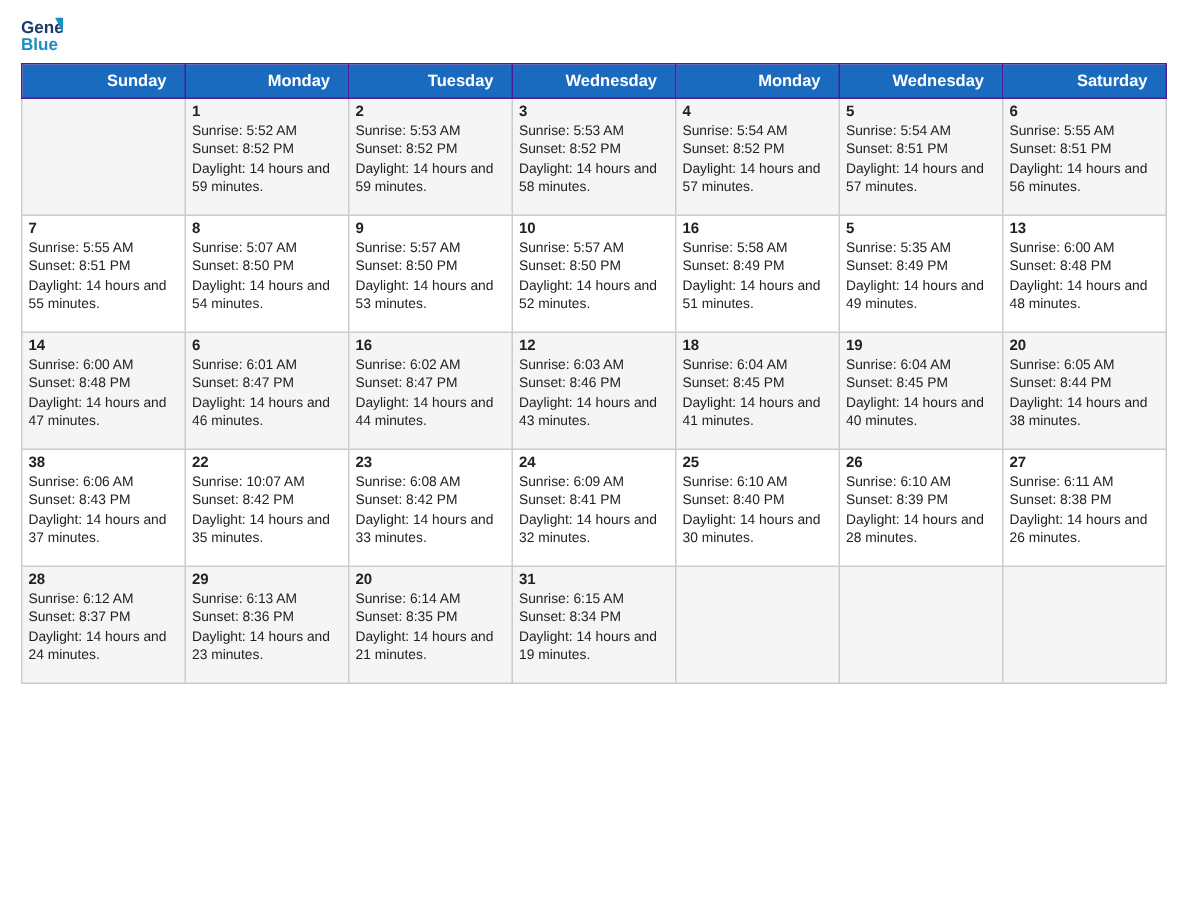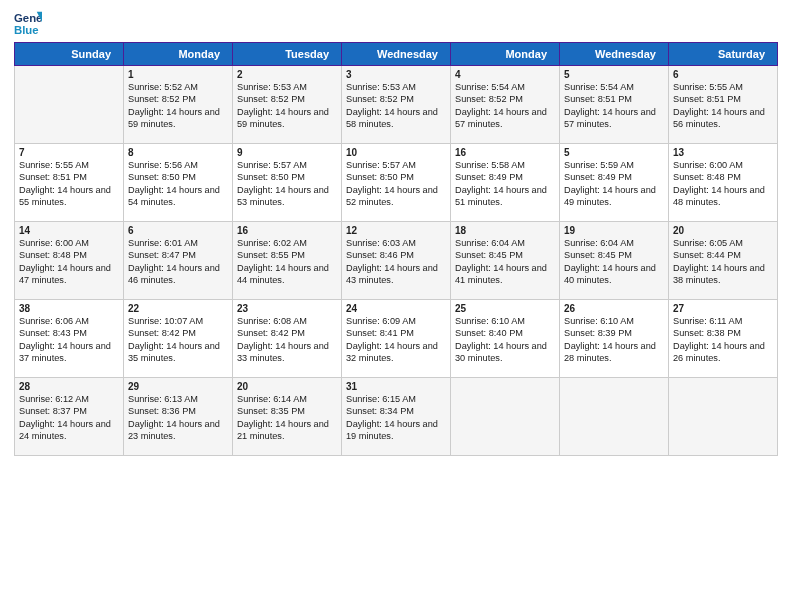--- a/index.html
+++ b/index.html
@@ -159,21 +159,21 @@
         <tr>
           <td>
             <span class="day-num">7</span>
             <div class="cell-content">Sunrise: 5:55 AM
 Sunset: 8:51 PM
 Daylight: 14 hours
 and 55 minutes.</div>
           </td>
           <td>
             <span class="day-num">8</span>
-            <div class="cell-content">Sunrise: 5:56 AM
+            <div class="cell-content">Sunrise: 5:07 AM
 Sunset: 8:50 PM
 Daylight: 14 hours
 and 54 minutes.</div>
           </td>
           <td>
             <span class="day-num">9</span>
             <div class="cell-content">Sunrise: 5:57 AM
 Sunset: 8:50 PM
 Daylight: 14 hours
 and 53 minutes.</div>
@@ -187,21 +187,21 @@
           </td>
           <td>
             <span class="day-num">16</span>
             <div class="cell-content">Sunrise: 5:58 AM
 Sunset: 8:49 PM
 Daylight: 14 hours
 and 51 minutes.</div>
           </td>
           <td>
             <span class="day-num">5</span>
-            <div class="cell-content">Sunrise: 5:59 AM
+            <div class="cell-content">Sunrise: 5:35 AM
 Sunset: 8:49 PM
 Daylight: 14 hours
 and 49 minutes.</div>
           </td>
           <td>
             <span class="day-num">13</span>
             <div class="cell-content">Sunrise: 6:00 AM
 Sunset: 8:48 PM
 Daylight: 14 hours
 and 48 minutes.</div>
@@ -218,21 +218,21 @@
           <td>
             <span class="day-num">6</span>
             <div class="cell-content">Sunrise: 6:01 AM
 Sunset: 8:47 PM
 Daylight: 14 hours
 and 46 minutes.</div>
           </td>
           <td>
             <span class="day-num">16</span>
             <div class="cell-content">Sunrise: 6:02 AM
-Sunset: 8:55 PM
+Sunset: 8:47 PM
 Daylight: 14 hours
 and 44 minutes.</div>
           </td>
           <td>
             <span class="day-num">12</span>
             <div class="cell-content">Sunrise: 6:03 AM
 Sunset: 8:46 PM
 Daylight: 14 hours
 and 43 minutes.</div>
           </td>

